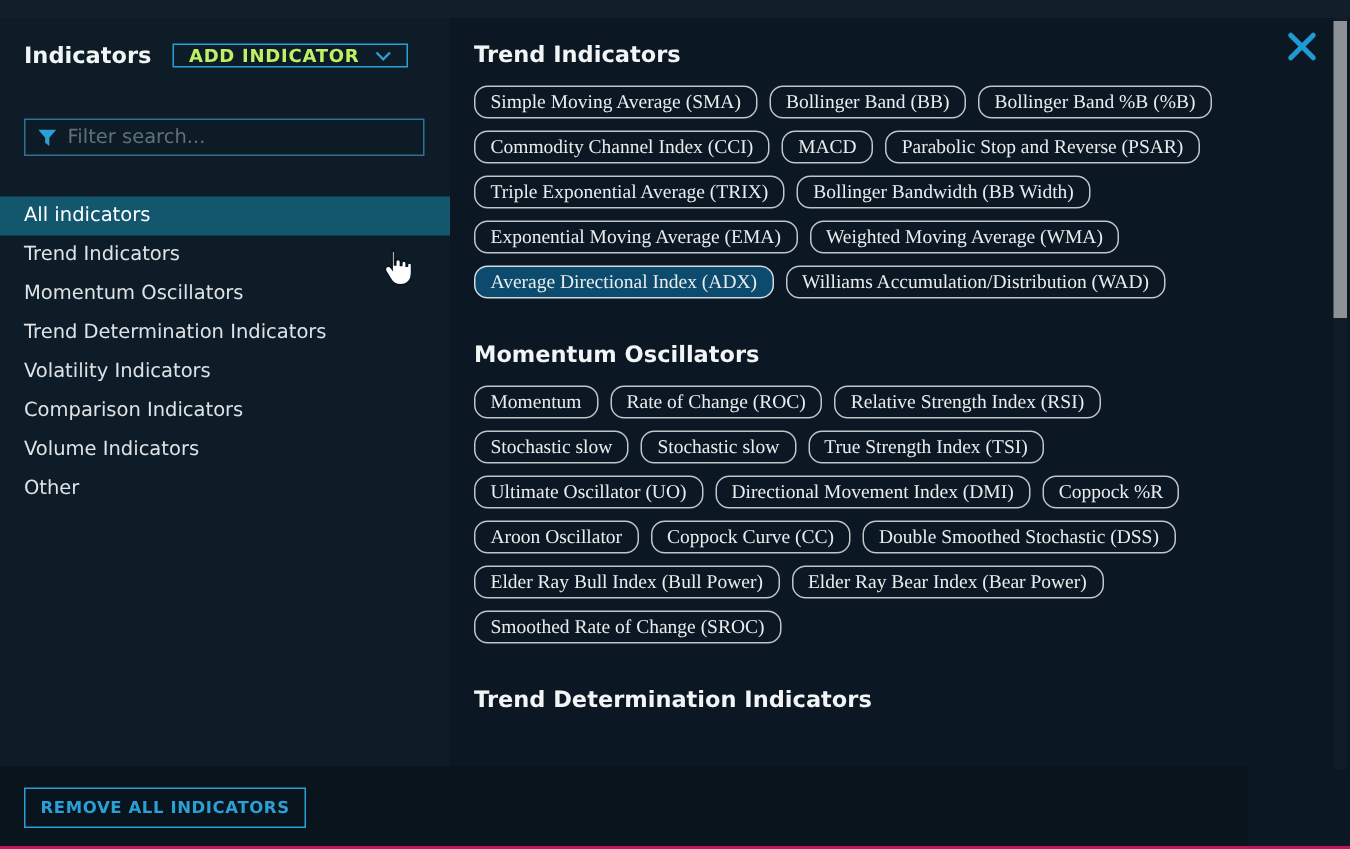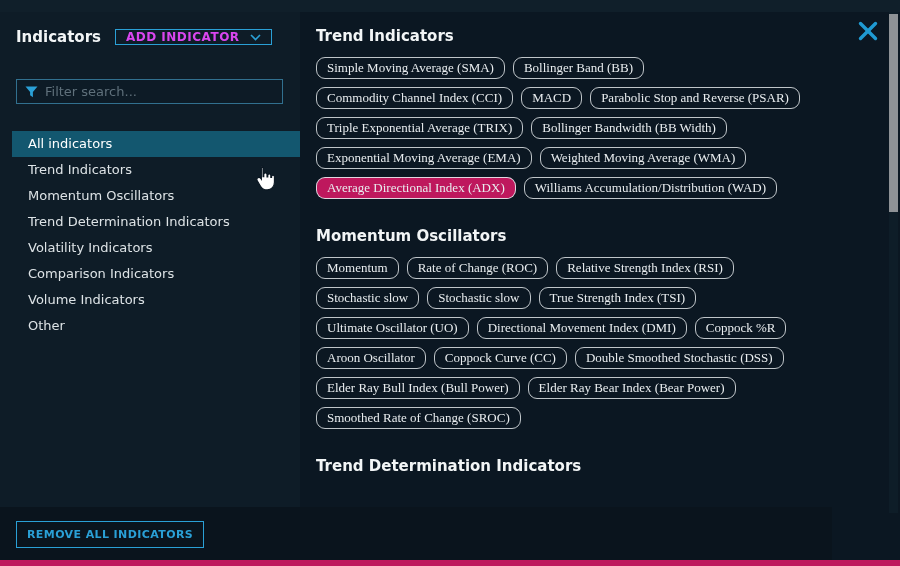--- a/index.html
+++ b/index.html
@@ -1,64 +1,64 @@
 <!DOCTYPE html>
 <html><head>
 <meta charset="utf-8">
 <style>
   * { margin:0; padding:0; box-sizing:border-box; }
   html,body { width:900px; height:566px; }
   body {
     font-family:"DejaVu Sans","Liberation Sans",sans-serif;
     background:#0a1621; color:#e9edef; overflow:hidden; position:relative;
   }
-  .window { position:absolute; inset:0; background:#0b1722; border-bottom:6px solid #be185d; }
+  .window { position:absolute; inset:0; background:#0b1722; border-bottom:2px solid #be185d; }
   .top-strip { position:absolute; top:0; left:0; right:0; height:12px; background:#101f2a; }
 
   
   .sidebar { position:absolute; top:12px; left:0; width:300px; height:501px; background:#0e1c27; }
   .sidebar-header { display:flex; align-items:center; gap:14px; padding:16px 0 0 16px; }
   .sidebar-title { font-size:15px; font-weight:bold; color:#f2f5f6; }
   .add-indicator-btn {
     display:flex; align-items:center; gap:10px; background:transparent;
-    border:1px solid #2aa0d6; color:#d946ef; font-family:inherit;
+    border:1px solid #2aa0d6; color:#bef264; font-family:inherit;
     font-size:12px; font-weight:bold; letter-spacing:.5px; padding:0 10px; cursor:pointer;
   }
   .chevron-down svg { display:block; }
   .filter-wrap {
     position:absolute; top:67px; left:16px; width:267px; height:25px;
     border:1px solid #31708f; background:#0d1b26; display:flex; align-items:center; gap:7px; padding:0 8px;
   }
   .filter-icon svg { display:block; }
   .filter-input {
     flex:1; background:transparent; border:none; outline:none; color:#e5e5e5;
     font-family:inherit; font-size:13px;
   }
   .filter-input::placeholder { color:#5f707b; }
-  .side-list { position:absolute; top:119px; left:0; width:300px;margin-left:12px; }
+  .side-list { position:absolute; top:119px; left:0; width:300px; }
   .side-item {
     height:26px; line-height:26px; padding-left:16px; font-size:13px;
     color:#dde3e6; cursor:pointer; white-space:nowrap;
   }
   .side-item.selected { background:#13576f; color:#ffffff; }
 
   
   .main {
     position:absolute; top:12px; left:300px; width:586px; height:501px;
     background:#0b1722; overflow:hidden; padding:15px 0 0 16px;
   }
   .section { margin-bottom:28px; }
   .section-title { font-size:15px; font-weight:bold; color:#f2f5f6; margin-bottom:12px; }
   .pill-row { display:flex; gap:8px; margin-bottom:8px; }
   .pill {
     background:transparent; border:1px solid rgba(230,235,238,.82); border-radius:9px;
     color:#e9edef; font-family:Liberation Serif, serif; font-size:13px; height:22px; line-height:20px;
     padding:0 10px; white-space:nowrap; cursor:pointer;
   }
-  .pill.hl { background:#be185d; border-color:rgba(230,235,238,.9); }
+  .pill.hl { background:#0c4a6e; border-color:rgba(230,235,238,.9); }
 
   
   .scrollbar-track { position:absolute; top:12px; right:2px; width:9px; height:501px; background:#0e1d28; }
   .scrollbar-thumb { position:absolute; top:2px; left:0; width:9px; height:198px; background:#8e9296; cursor:grab; }
 
   
   .footer { position:absolute; left:0; bottom:0; width:832px; height:53px; background:#0a141d; }
   .remove-all-btn {
     position:absolute; left:16px; top:14px; background:transparent;
     border:1px solid #2aa0d6; color:#2aa0d6; font-family:inherit;
@@ -108,20 +108,21 @@
         <div class="side-item">Other</div>
       </div>
   </div>
 
   <div class="main" id="main-sections">
       <div class="section">
         <div class="section-title">Trend Indicators</div>
         <div class="pill-row">
           <button class="pill">Simple Moving Average (SMA)</button>
           <button class="pill">Bollinger Band (BB)</button>
+          <button class="pill">Bollinger Band %B (%B)</button>
         </div>
         <div class="pill-row">
           <button class="pill">Commodity Channel Index (CCI)</button>
           <button class="pill">MACD</button>
           <button class="pill">Parabolic Stop and Reverse (PSAR)</button>
         </div>
         <div class="pill-row">
           <button class="pill">Triple Exponential Average (TRIX)</button>
           <button class="pill">Bollinger Bandwidth (BB Width)</button>
         </div>

